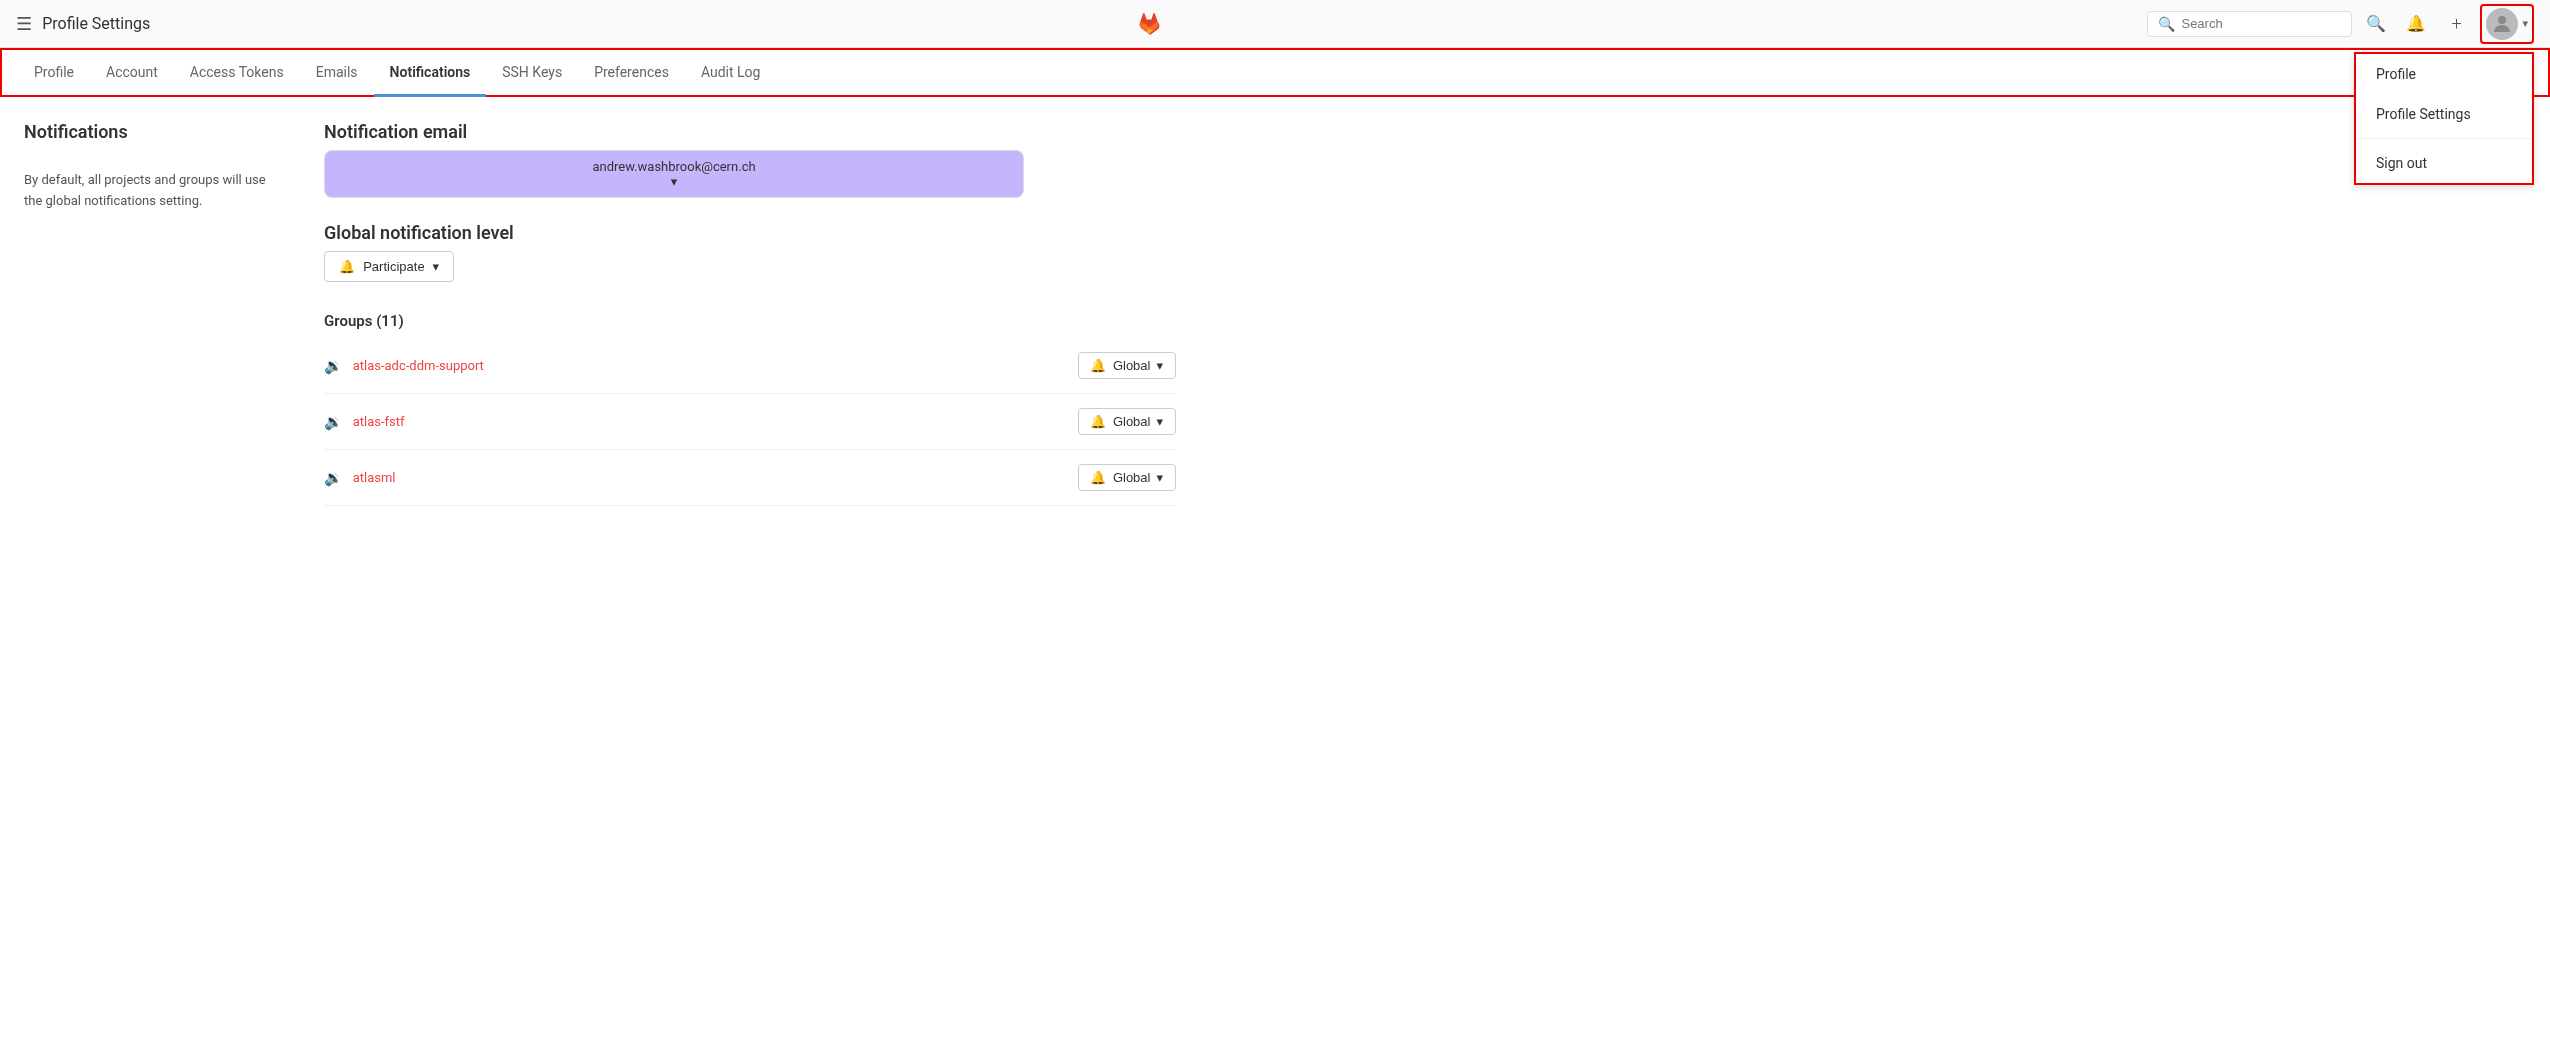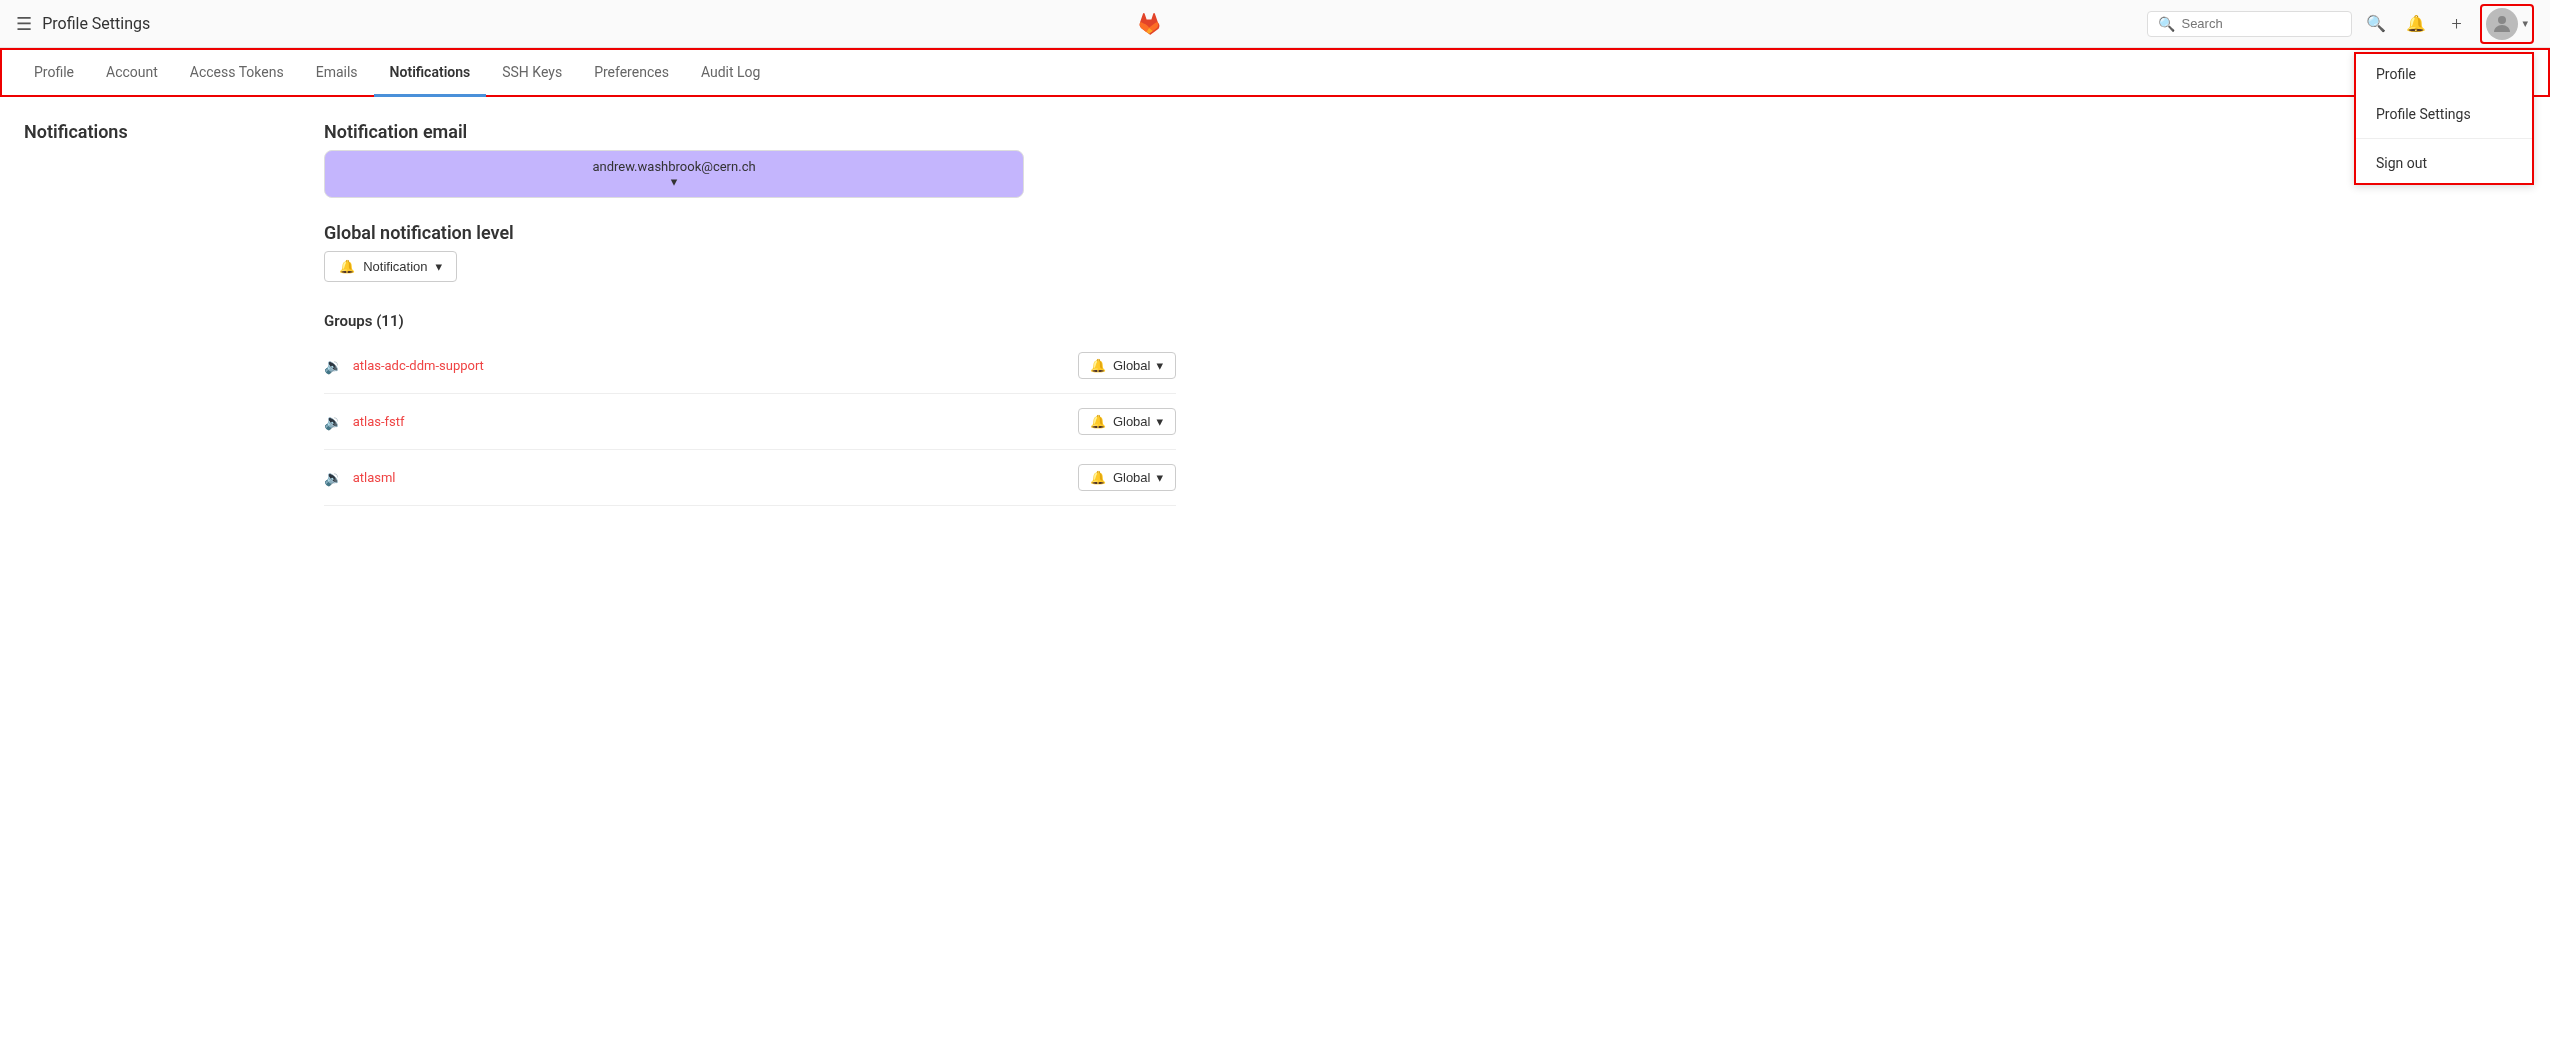--- a/index.html
+++ b/index.html
@@ -317,37 +317,38 @@
   <div class="tab-item">SSH Keys</div>
   <div class="tab-item">Preferences</div>
   <div class="tab-item">Audit Log</div>
 </div>
 
 <div class="main-layout">
 
   <div class="sidebar">
     <div class="sidebar-title">Notifications</div>
     <br>
+    <p class="sidebar-desc">By default, all projects and groups will use the global notifications setting.</p>
   </div>
 
   <div class="content-panel">
 
     <div class="field-group">
       <div class="field-label">Notification email</div>
       <div class="email-select">
         <span>andrew.washbrook@cern.ch</span>
         <span class="chevron-down">▾</span>
       </div>
     </div>
 
     <div class="field-group">
       <div class="field-label">Global notification level</div>
       <button class="participate-btn">
         <span>🔔</span>
-        <span>Notification</span>
+        <span>Participate</span>
         <span>▾</span>
       </button>
     </div>
 
     <div class="groups-section">
       <div class="groups-title">Groups (11)</div>
 
       <div class="group-row">
         <div class="group-left">
           <span class="sound-icon">🔉</span>

